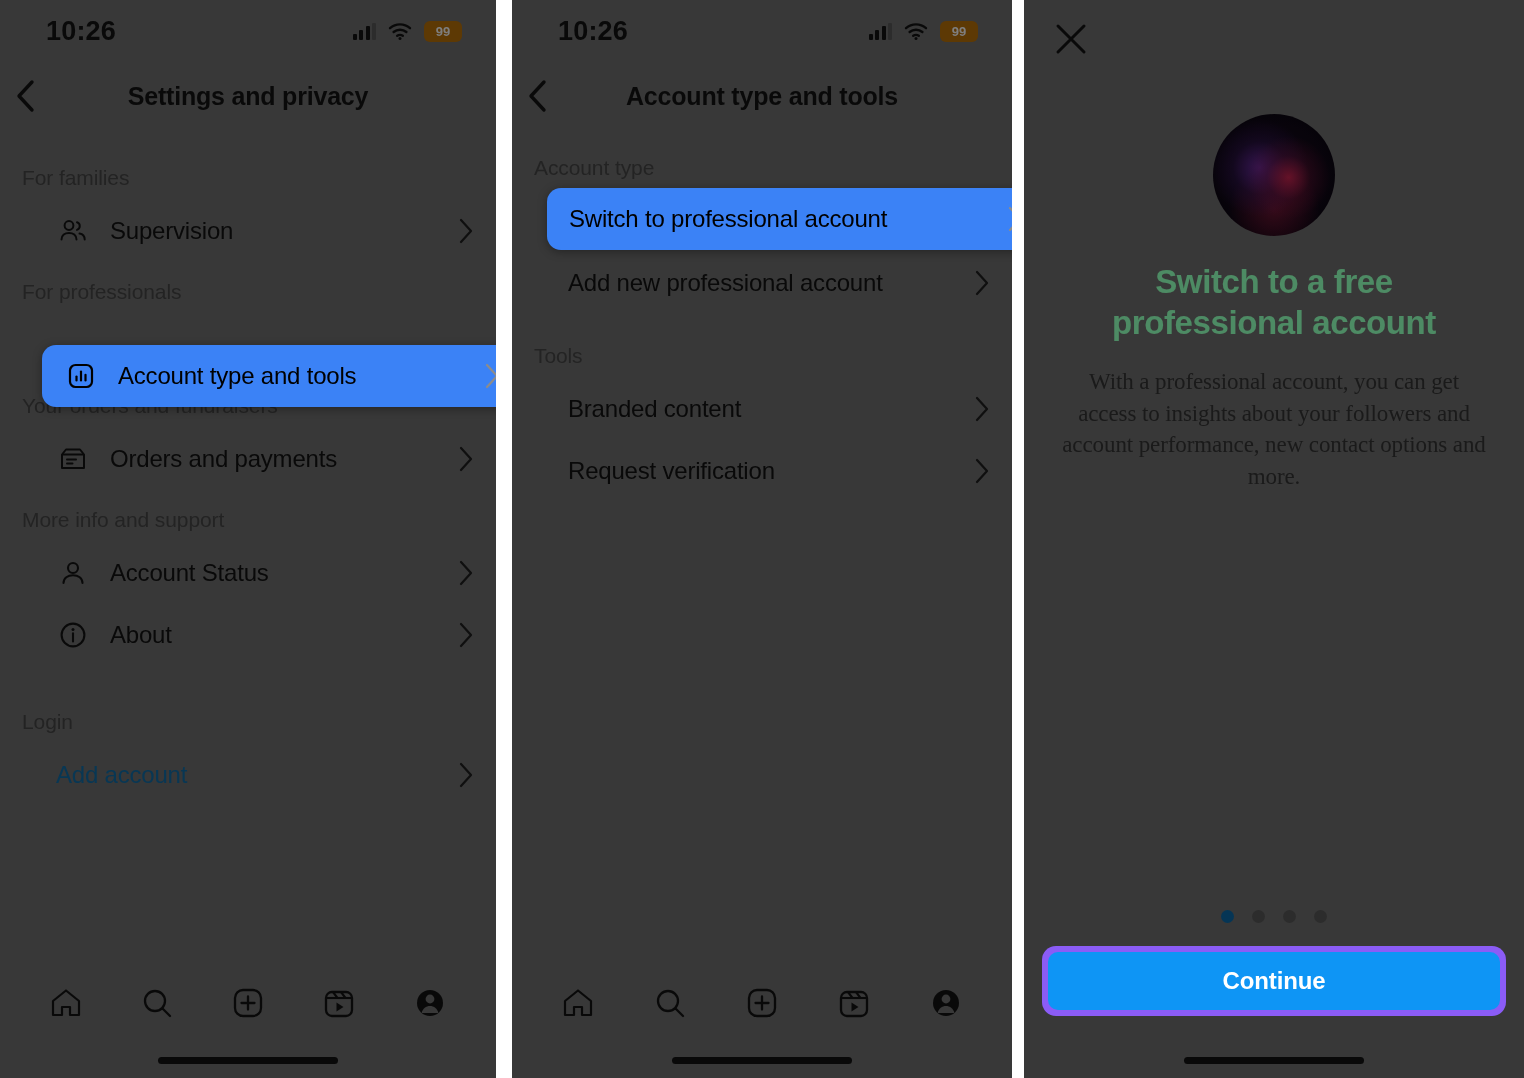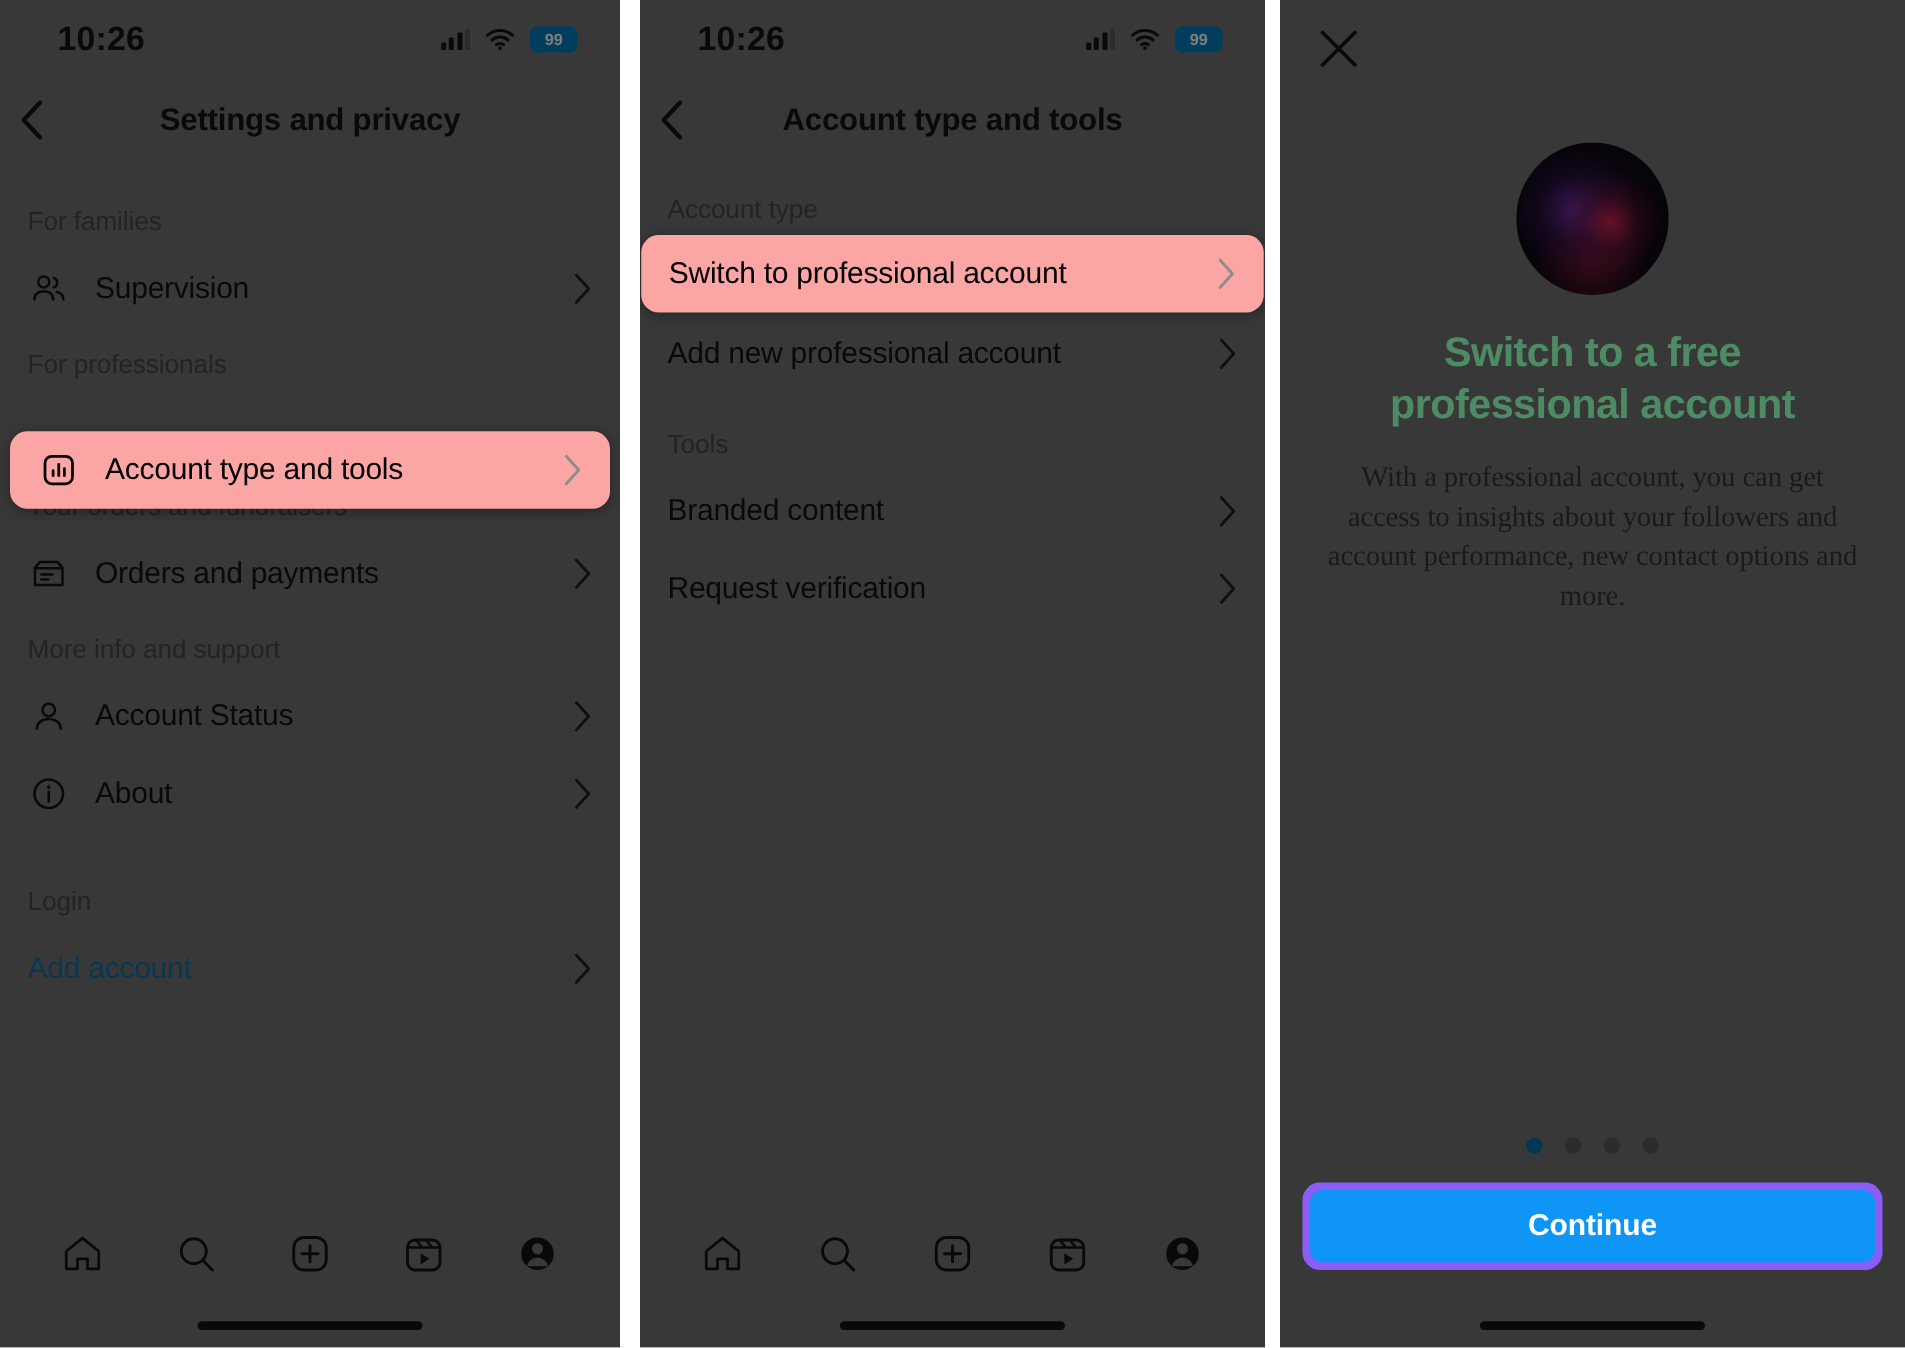--- a/index.html
+++ b/index.html
@@ -61,21 +61,21 @@
   }
   .sig { display: flex; align-items: flex-end; gap: 2.5px; height: 17px; }
   .sig i { display:block; width: 4px; background: #111; border-radius: 1px; }
   .sig i:nth-child(1){ height: 6px; }
   .sig i:nth-child(2){ height: 10px; }
   .sig i:nth-child(3){ height: 14px; }
   .sig i:nth-child(4){ height: 17px; background: #4c4c4c; }
   .wifi { width: 24px; height: 18px; }
   .battery {
     min-width: 38px; height: 21px;
-    background: #0369a1; border-radius: 6px;
+    background: #a16207; border-radius: 6px;
     display:flex; align-items:center; justify-content:center;
     color: #dadada; font-size: 13px; font-weight: 700;
     padding: 0 5px;
   }
 
   
   .navbar {
     position: relative;
     height: 68px;
     display: flex;
@@ -104,36 +104,37 @@
     color: #3d3d3d;
     padding: 18px 22px 10px 22px;
     letter-spacing: -0.1px;
   }
   .row {
     display: flex;
     align-items: center;
     height: 62px;
     padding: 0 22px;
     gap: 20px;
+    margin-left: 34px;
   }
   .row .ico { width: 34px; height: 34px; flex: 0 0 auto; display:flex; align-items:center; justify-content:center;}
   .row .label {
     flex: 1 1 auto;
     font-size: 24px;
     color: #101010;
     letter-spacing: -0.2px;
   }
   .row .label.link { color: #0e5f91; }
   .row .chev { width: 22px; flex: 0 0 auto; display:flex; align-items:center; justify-content:flex-end; }
 
   
   .row.highlight {
     position: absolute;
     z-index: 20;
-    background: #fca5a5;
+    background: #3b82f6;
     border-radius: 14px;
     box-shadow: 0 2px 10px rgba(0,0,0,0.35);
   }
   .row.highlight .label { color: #000; }
   .row.highlight .ico svg { stroke: #000; }
 
   
   .p1-hl { left: 8px; top: 345px; width: 480px; height: 62px; }
   
   .p2-hl { left: 1px; top: 188px; width: 498px; height: 62px; padding: 0 22px; }

